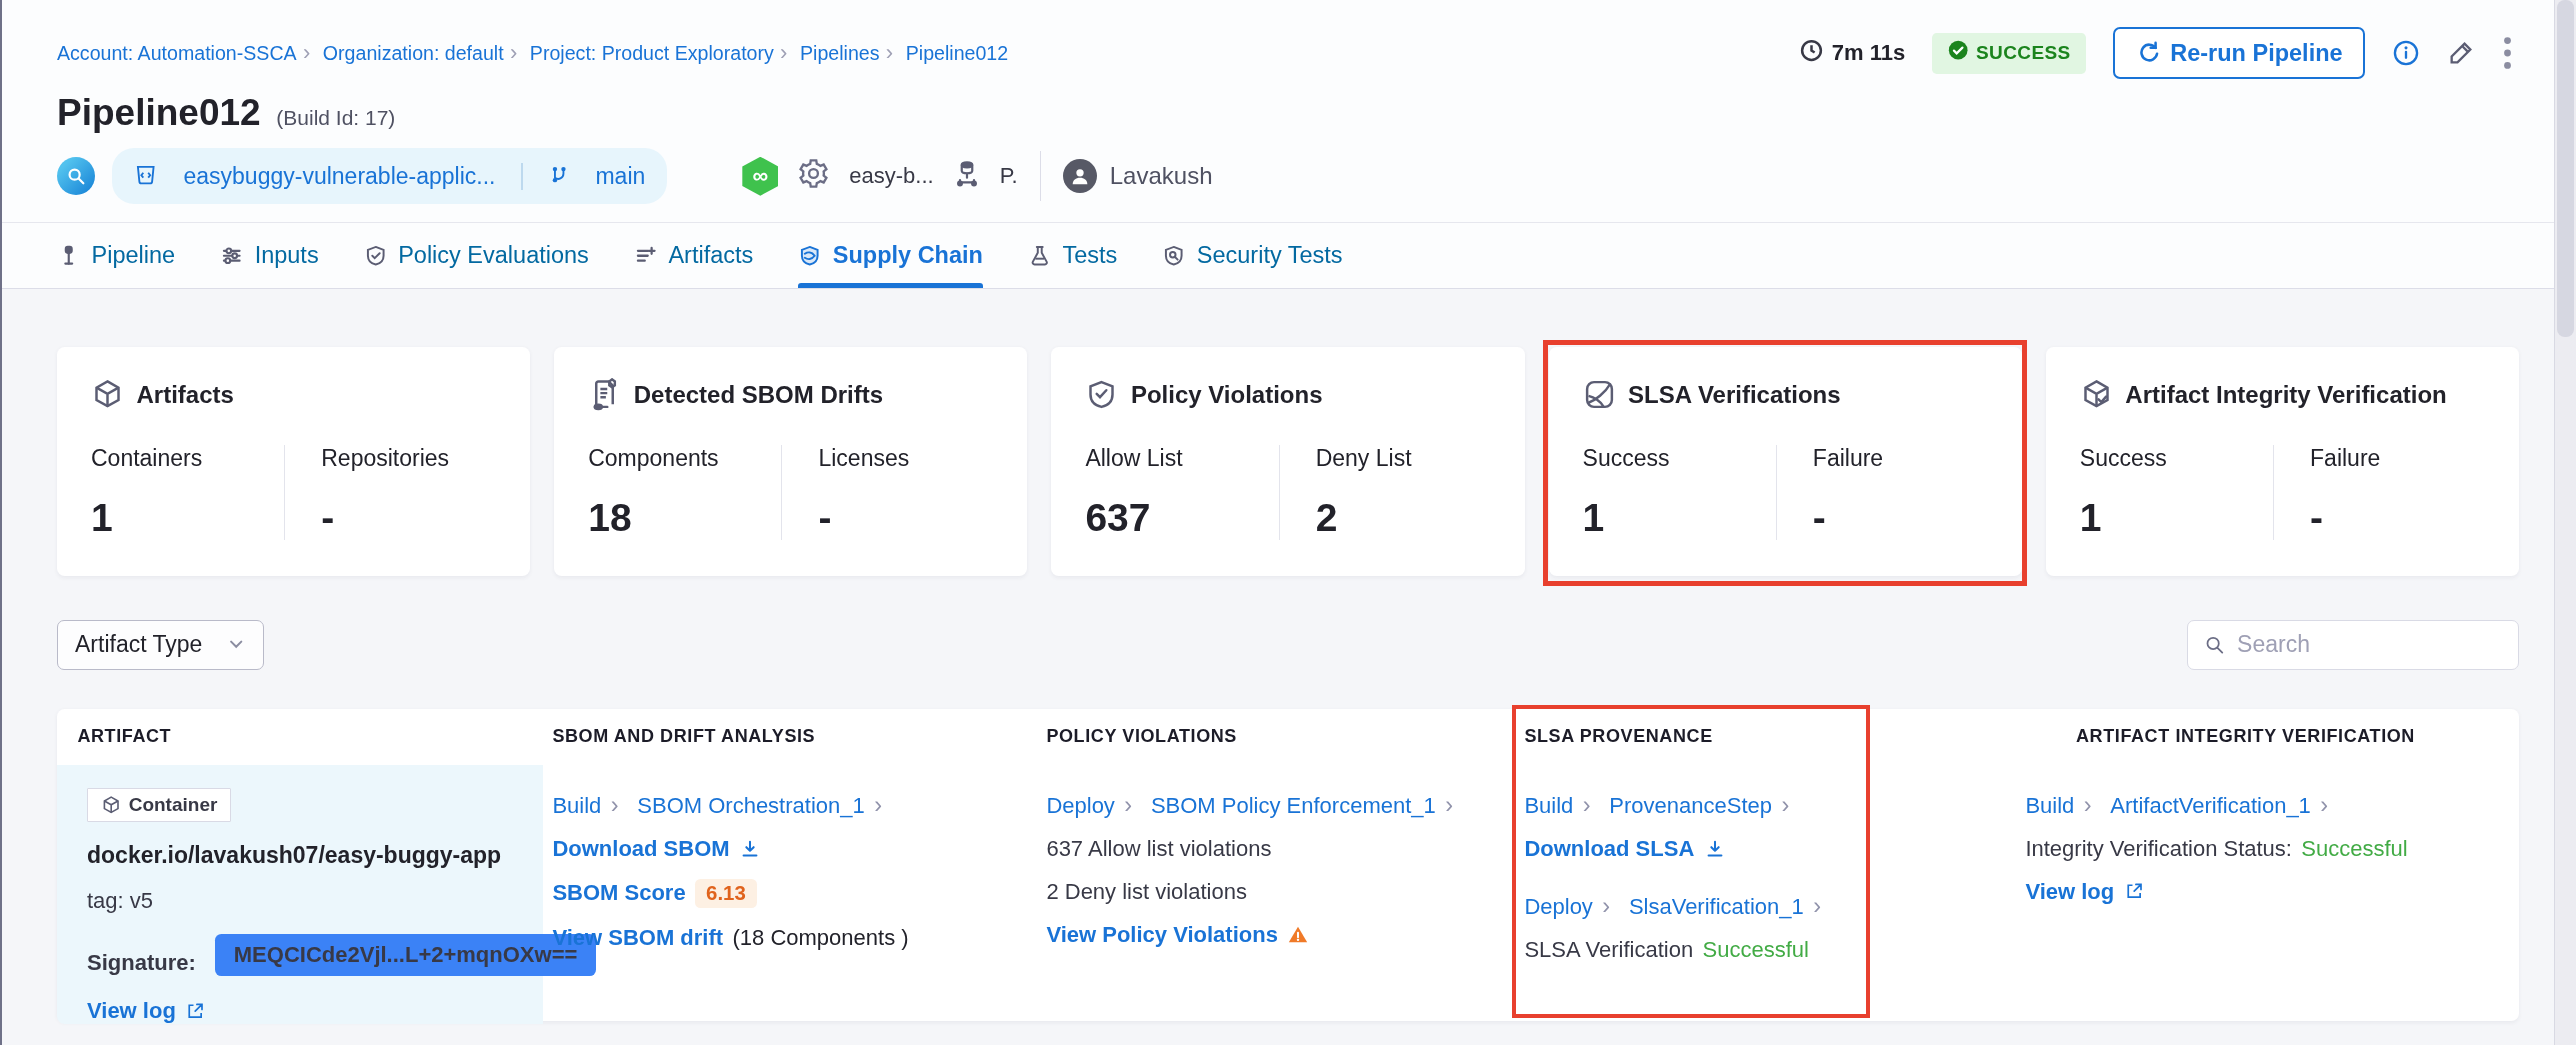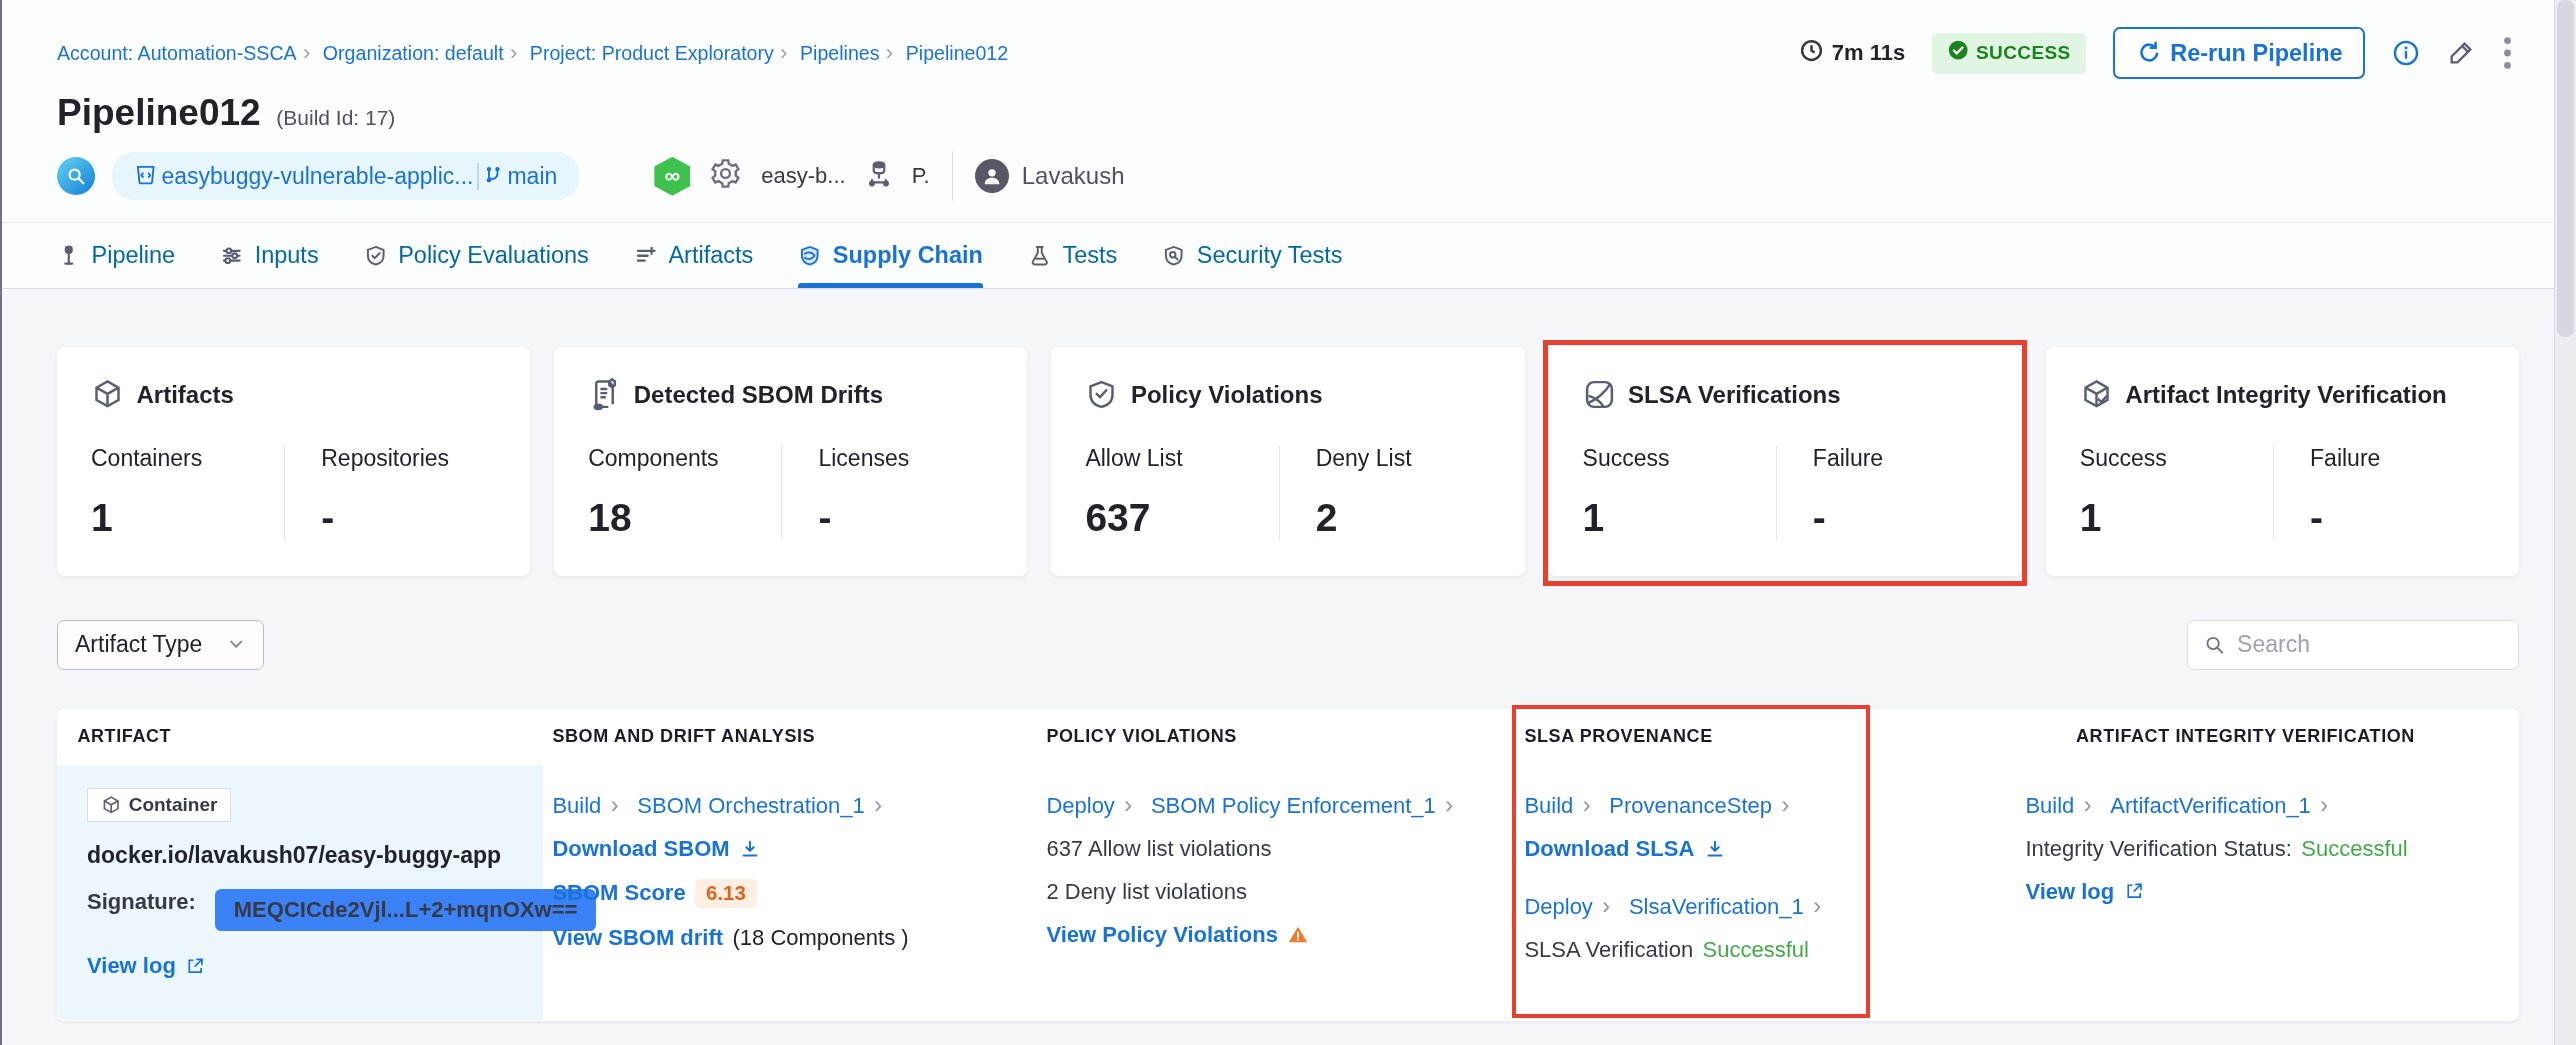--- a/index.html
+++ b/index.html
@@ -42,21 +42,21 @@
     background:#fff;font-size:23.5px;font-weight:700;padding:9.4px 20.4px;border-radius:7px;cursor:pointer;font-family:inherit;}
   .icon-btn{background:none;border:none;cursor:pointer;display:flex;align-items:center;}
 
   .title-row{display:flex;align-items:baseline;gap:15.7px;margin-top:12.5px;}
   .page-title{font-size:37px;font-weight:700;color:var(--dark);}
   .build-id{font-size:21px;color:var(--gray);}
 
   .meta-row{display:flex;align-items:center;margin-top:20.4px;height:44px;}
   .ci-circle{width:38px;height:38px;border-radius:50%;background:linear-gradient(135deg,#52c2ee 20%,#1b87d8 90%);
     display:flex;align-items:center;justify-content:center;margin-right:17px;}
-  .repo-pill{display:flex;align-items:center;gap:4px;background:var(--pillblue);border-radius:22px;height:48px;padding:0 22px;}
+  .repo-pill{display:flex;align-items:center;gap:26px;background:var(--pillblue);border-radius:22px;height:56px;padding:0 22px;}
   .repo-pill a{color:var(--accent);font-size:23px;text-decoration:none;}
   .pill-div{width:1.6px;height:27px;background:#bdd9ee;}
   .meta-group{display:flex;align-items:center;gap:19px;margin-left:75px;font-size:22px;color:#383946;}
   .hexagon{width:36px;height:39px;background:#3fc24d;clip-path:polygon(50% 0,100% 25%,100% 75%,50% 100%,0 75%,0 25%);
     display:flex;align-items:center;justify-content:center;color:#fff;font-size:22px;font-weight:700;}
   .meta-sep{width:1.6px;height:50px;background:#dcdde8;margin:0 22px;}
   .user-chip{display:flex;align-items:center;gap:12.5px;color:var(--gray);font-size:24px;}
   .avatar{width:34px;height:34px;border-radius:50%;background:#575966;display:flex;align-items:center;justify-content:center;}
 
   
@@ -96,21 +96,21 @@
   .th{font-size:18px;font-weight:700;letter-spacing:0.6px;color:#1c1c28;padding-left:9.4px;}
   .th:first-child{padding-left:20.4px;}
   .th:last-child{padding-left:60px;}
   .trow{height:255px;}
   .cell{padding:27px 15.7px 0 9.4px;font-size:22px;color:#383946;}
   .cell .line{margin-bottom:17px;display:flex;align-items:center;gap:9.4px;}
   .cell-artifact{background:var(--cellblue);border-radius:0 0 0 7.8px;padding:23.5px 23.5px 0 30px;}
   .type-badge{display:inline-flex;align-items:center;gap:7.8px;background:#fff;border:1.6px solid var(--border);
     border-radius:1px;padding:4.7px 12.5px;font-size:19px;font-weight:700;color:#383946;}
   .artifact-name{font-size:23px;font-weight:700;color:var(--dark);margin:20.4px 0 19px 0;}
-  .sig-row{display:flex;align-items:flex-start;gap:19px;margin:20.4px 0 22px 0;}
+  .sig-row{display:flex;align-items:flex-end;gap:19px;margin:20.4px 0 22px 0;}
   .sig-label{font-weight:700;}
   .sig-pill{background:#3b82f6;border-radius:6.3px;padding:7.8px 19px;font-weight:700;color:#383946;}
   a.link{color:var(--accent);text-decoration:none;font-weight:700;cursor:pointer;display:inline-flex;align-items:center;gap:9.4px;}
   a.crumb{color:var(--accent);text-decoration:none;font-weight:400;cursor:pointer;}
   .tcrumb{display:flex;align-items:center;}
   .tcrumb .c::after{content:"›";color:#9193ab;padding:0 9.4px;font-size:23.5px;}
   .score-badge{background:var(--orange-bg);color:var(--orange);font-weight:700;font-size:20.4px;border-radius:5.5px;padding:3.1px 11px;}
   .note{color:var(--dark);}
   .ok{color:var(--green);}
   .red-box{position:absolute;left:1455px;top:-3.9px;width:358px;height:313px;border:4.7px solid var(--red);pointer-events:none;z-index:5;}
@@ -444,20 +444,21 @@
 
         <div class="cell cell-artifact">
           <span class="type-badge">
             <svg width="20.4" height="20.4" viewBox="0 0 24 24" fill="none" stroke="#5b5d73" stroke-width="1.9">
               <path d="M12 2.5l8 4.5v9l-8 4.5L4 16V7l8-4.5z"></path>
                 <path d="M4 7l8 4.5L20 7M12 11.5V20.5"></path>
             </svg>
             <span>Container</span>
           </span>
           <div class="artifact-name">docker.io/lavakush07/easy-buggy-app</div>
+          <div>tag: v5</div>
           <div class="sig-row">
             <span class="sig-label">Signature:</span>
             <span class="sig-pill">MEQCICde2Vjl...L+2+mqnOXw==</span>
           </div>
           <a class="link">
             <span>View log</span>
             <svg width="20.4" height="20.4" viewBox="0 0 24 24" fill="none" stroke="#1973d6" stroke-width="2">
               <path d="M10 5H5v14h14v-5"></path>
                 <path d="M14 4h6v6M20 4l-8 8" stroke-linecap="round"></path>
             </svg>

